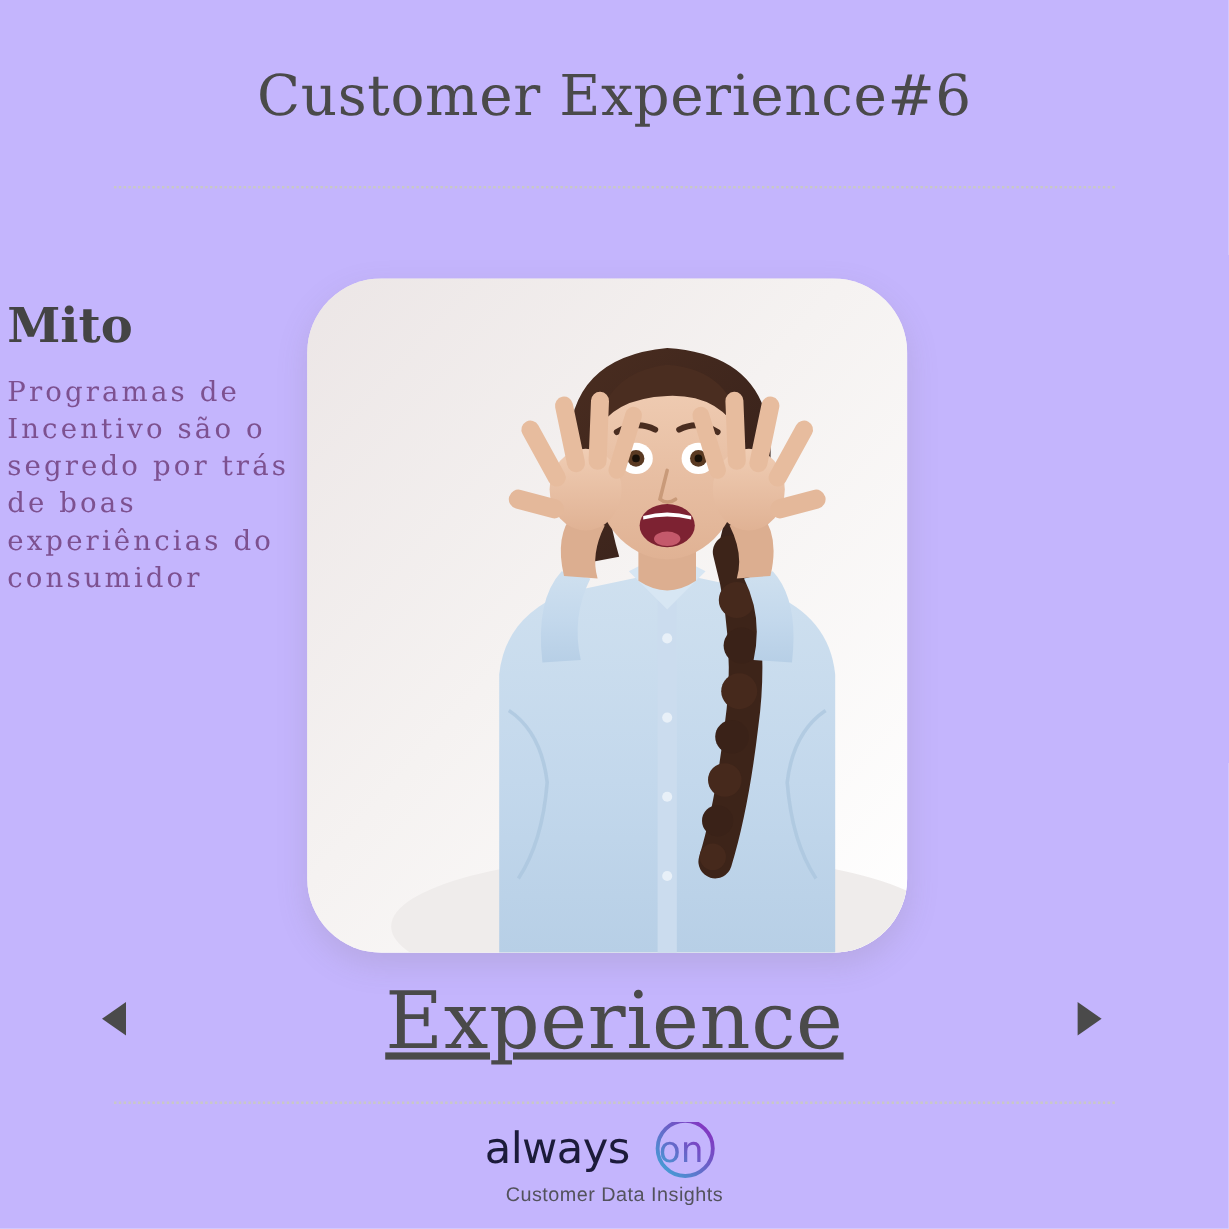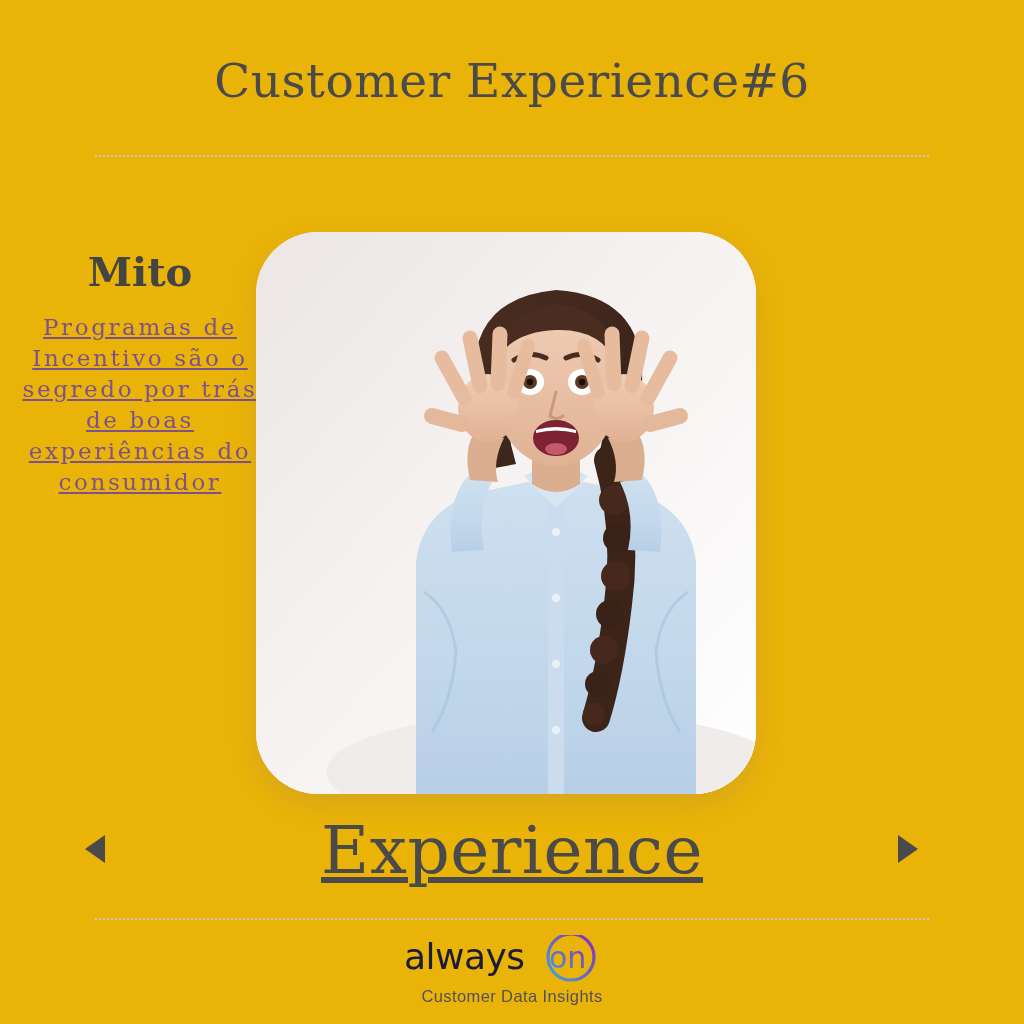--- a/index.html
+++ b/index.html
@@ -10,21 +10,21 @@
     width: 1024px;
     height: 1024px;
     background: #f7f6f5;
     font-family: "Liberation Serif", serif;
     overflow: hidden;
   }
   .slide {
     position: relative;
     width: 1024px;
     height: 1024px;
-    background: #eab308;
+    background: #c4b5fd;
     box-sizing: border-box;
   }
 
   
   .header-title {
     position: absolute;
     top: 55px;
     left: 0;
     width: 1024px;
     text-align: center;
@@ -43,21 +43,21 @@
     border-top: 2px dotted #c9c8c6;
   }
   .divider-top { top: 155px; }
   .divider-bottom { top: 918px; }
 
   
   .col {
     position: absolute;
     top: 250px;
     width: 268px;
-    text-align: center;
+    text-align: left;
   }
   .col-left  { left: 6px; }
   .col-right { left: 750px; }
 
   .col-heading {
     font-family: "DejaVu Serif", serif;
     font-weight: 700;
     font-size: 40px;
     line-height: 1.1;
     margin: 0 0 18px 0;
@@ -65,21 +65,20 @@
   .col-left .col-heading  { color: #444444; }
   .col-right .col-heading { color: #8B28C0; }
 
   .col-body {
     font-family: "DejaVu Serif", serif;
     font-size: 23px;
     line-height: 1.35;
     letter-spacing: 2.6px;
     font-weight: 400;
     word-break: break-word;
-    text-decoration: underline;
   }
   .col-left .col-body  { color: #7d5190; }
   .col-right .col-body { color: #3d3d3d; }
 
   
   .photo-card {
     position: absolute;
     left: 256px;
     top: 232px;
     width: 500px;

